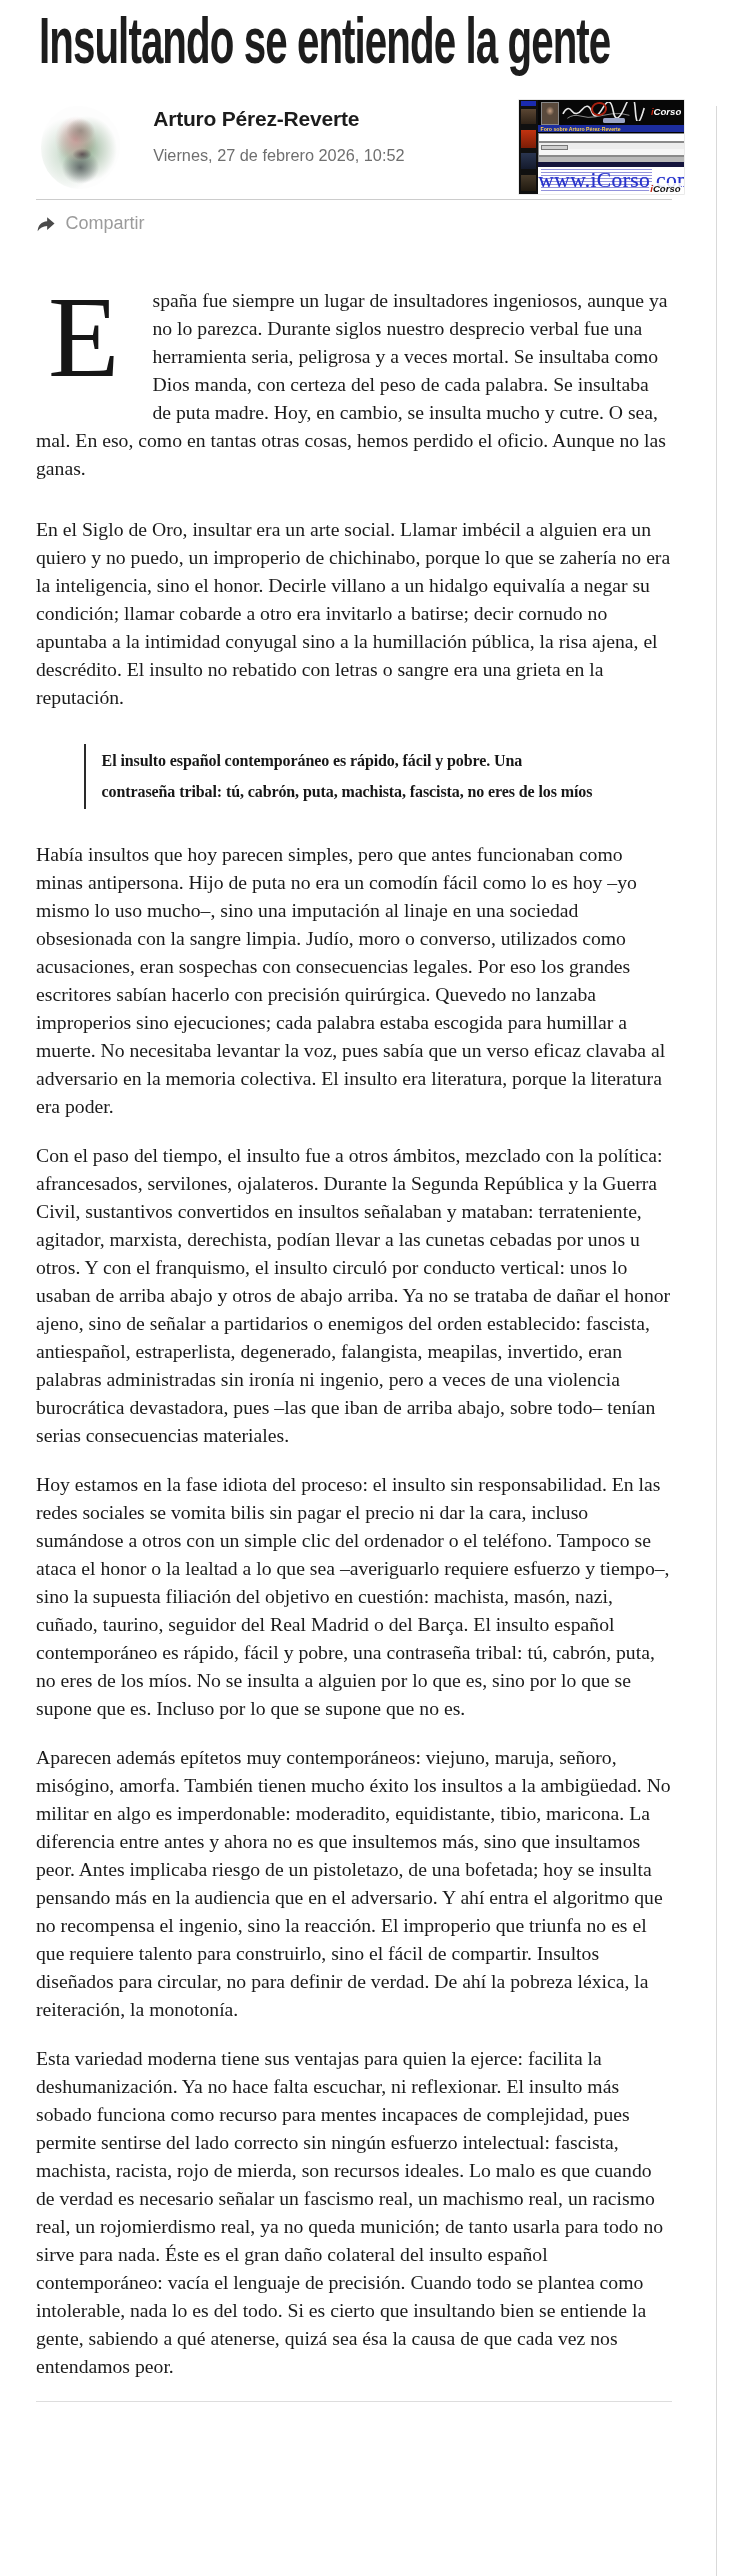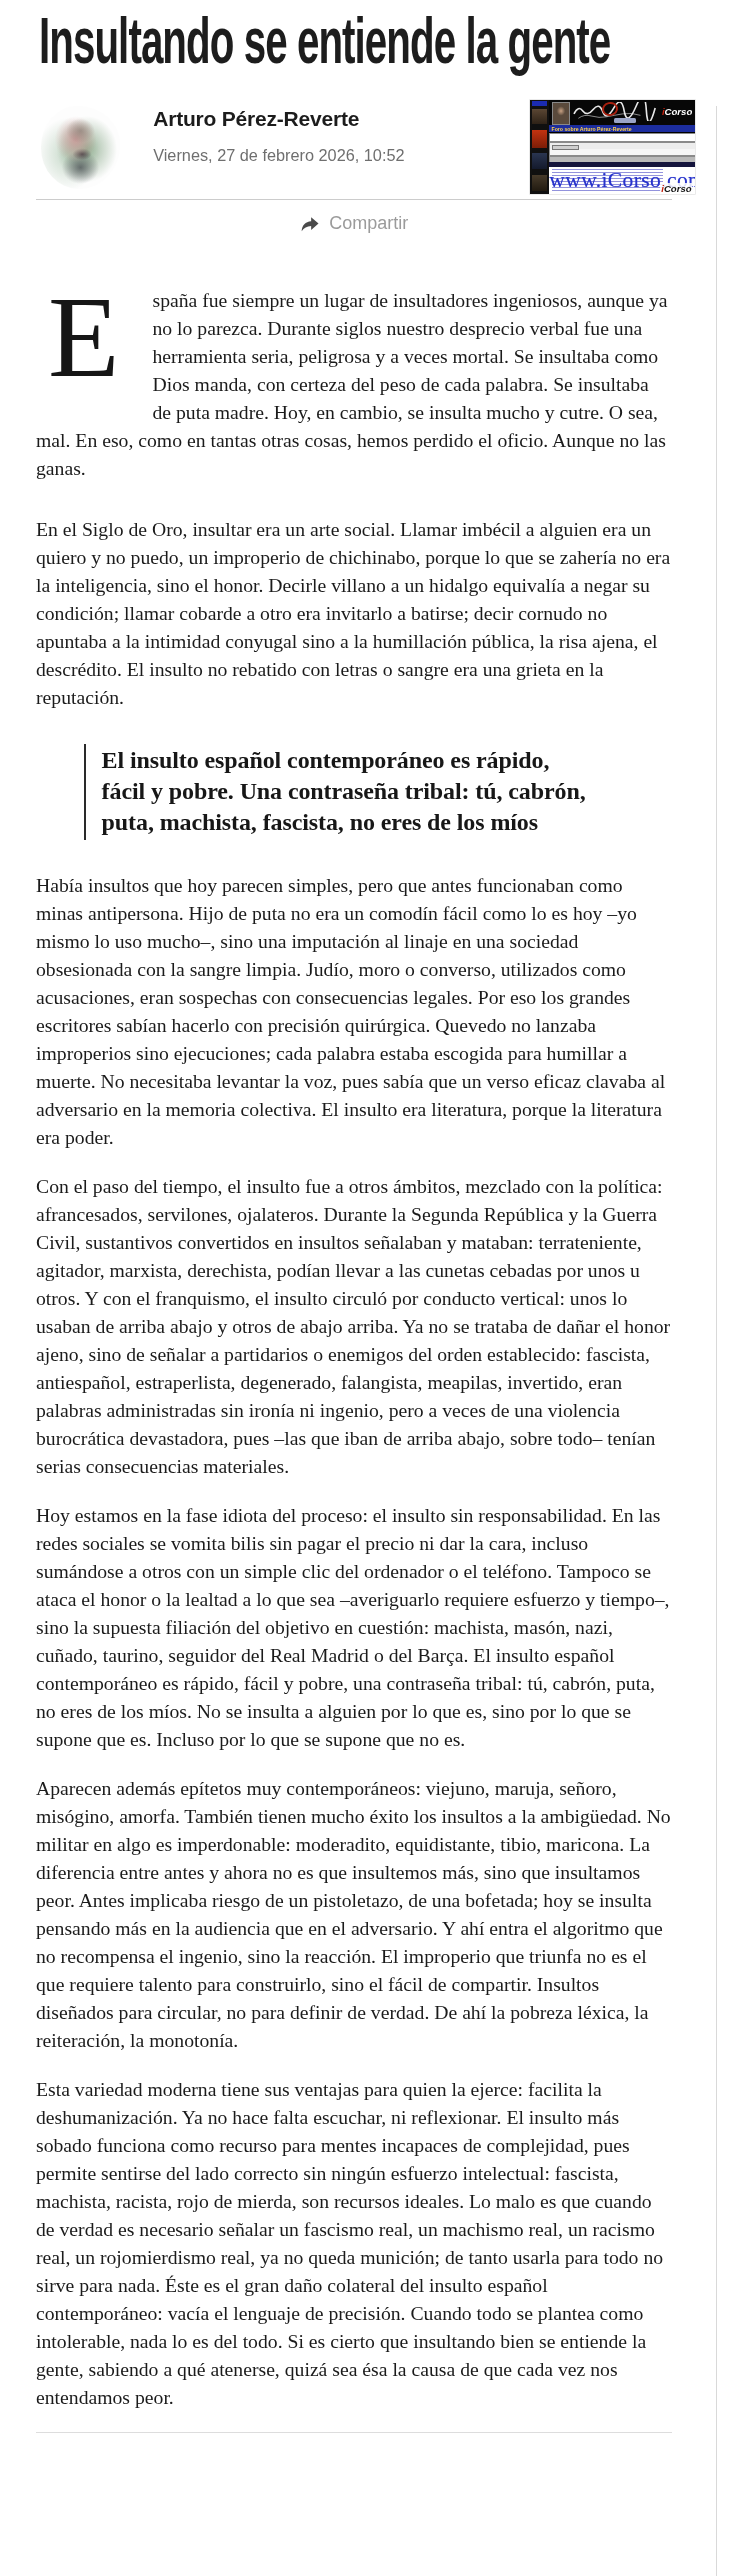--- a/index.html
+++ b/index.html
@@ -60,21 +60,21 @@
     font-size: 21px;
     font-weight: 700;
     color: #1c1c1c;
     letter-spacing: -0.2px;
   }
   .pub-date { margin-top: 15px; font-size: 16.3px; color: #6f6f6f; }
 
   
   .icorso {
     position: absolute;
-    left: 530px; top: 100px;
+    left: 519px; top: 100px;
     width: 165px; height: 94px;
     background: #000000;
     box-shadow: 0 0 0 0.7px #e2e2e2;
     overflow: hidden;
   }
   .ic-side { position: absolute; left: 0; top: 0; width: 19.3px; height: 94px; background: #101010; }
   .ic-side .th { position: absolute; left: 2.2px; width: 15px; }
   .ic-side .t0 { top: 0.7px;  height: 5.2px;  background: #1b2bb0; }
   .ic-side .t1 { top: 9px; height: 15px; background: linear-gradient(#5a4633, #2e2217); }
   .ic-side .t2 { top: 30px; height: 18px; background: linear-gradient(#c23310, #7c1d07); }
@@ -128,21 +128,21 @@
     text-shadow: 0 0 0.7px rgba(39,51,204,0.5);
   }
   .ic-logo2 {
     position: absolute; right: 3.7px; bottom: 0.7px;
     font-family: "Liberation Sans", sans-serif; font-weight: 700; font-style: italic;
     font-size: 9.6px; color: #141414; background: rgba(255,255,255,0.85); padding-left: 1.5px;
   }
 
   
   .header-divider { border: 0; border-top: 0.7px solid #cccccc; margin: 10.4px 0 0 0; width: 636px; }
-  .share-row { margin-top: 13.4px; text-align: center; }
+  .share-row { margin-top: 13.4px; text-align: left; }
   .share-btn {
     display: inline-flex; align-items: center; gap: 9.6px;
     cursor: pointer;
     font-family: "Liberation Sans", sans-serif;
     font-size: 18px; color: #9b9b9b;
   }
   .share-btn svg { width: 20px; height: 18px; fill: #4a4a4a; }
 
   
   article { margin-top: 49px; }
@@ -161,21 +161,21 @@
     line-height: 82px;
     padding: 10.4px 33px 47px 12px;
     color: #161616;
   }
   blockquote.pull-quote {
     margin: 33px 0 31px 48px;
     padding: 1.5px 0 1.5px 15.6px;
     border-left: 2.2px solid #2a2a2a;
     max-width: 494px;
     font-weight: 700;
-    font-size: 24px;
+    font-size: 16px;
     line-height: 31px;
     color: #171717;
     letter-spacing: -0.1px;
   }
   .end-divider { border: 0; border-top: 0.7px solid #dddddd; margin: 14px 0 0 0; width: 636px; }
 </style>
 </head>
 <body>
 
 <div class="page">

